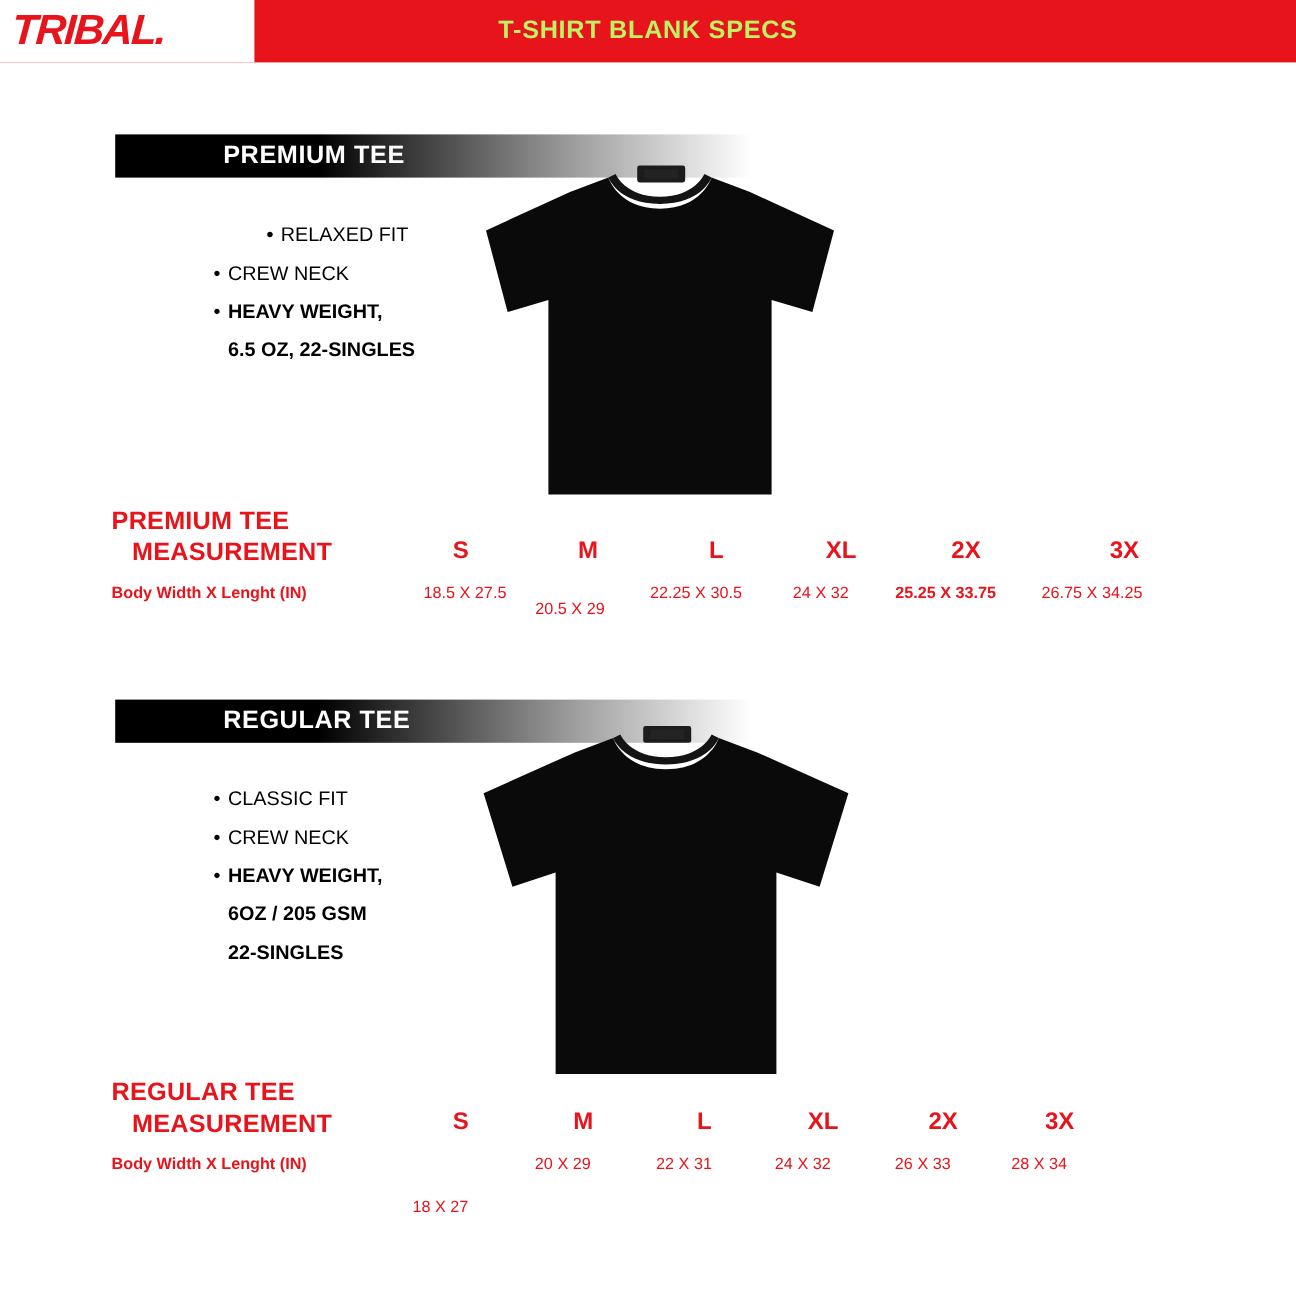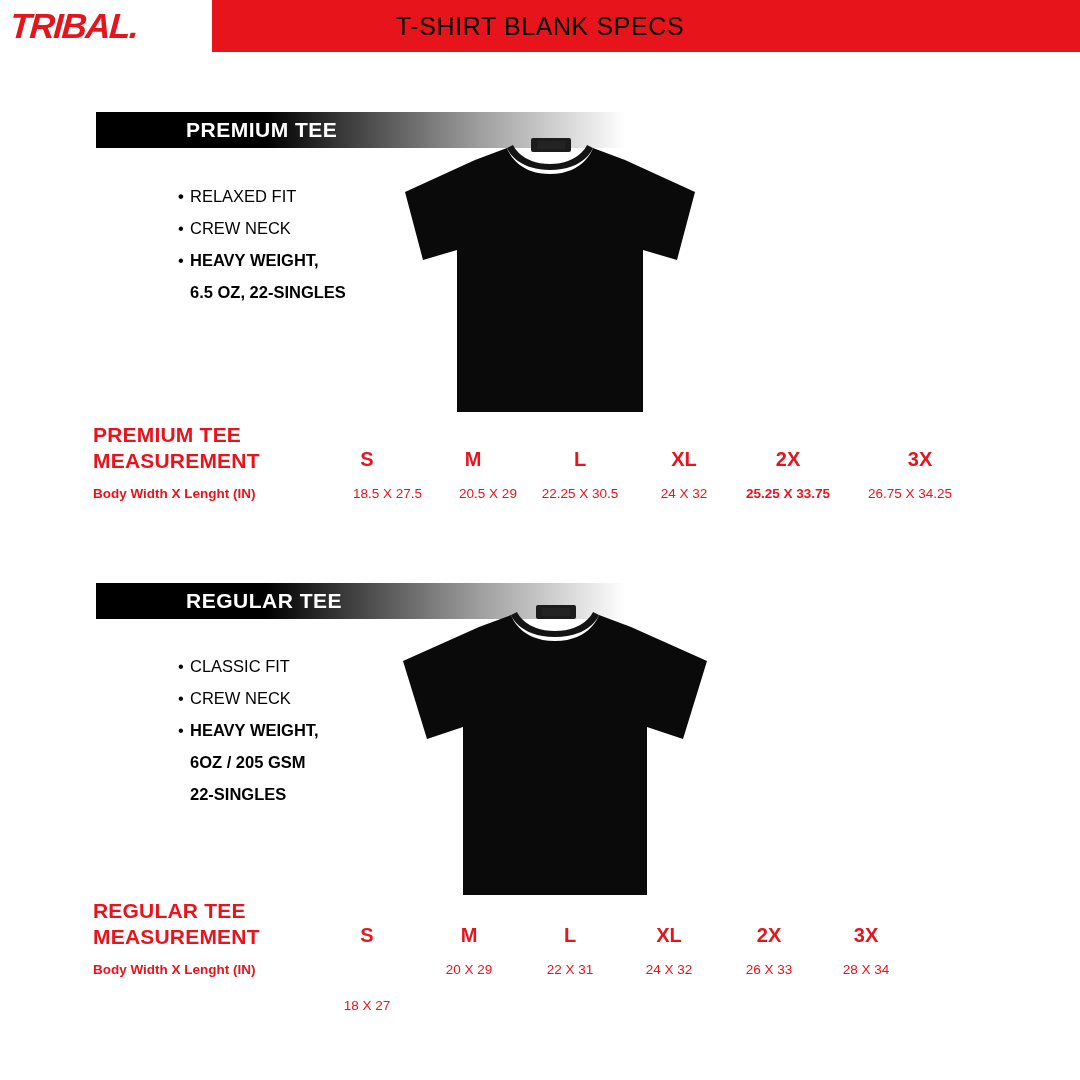--- a/index.html
+++ b/index.html
@@ -40,23 +40,23 @@
     font-weight: bold;
     letter-spacing: -1.5px;
     color: #e8141c;
     font-family: "Liberation Sans", sans-serif;
     font-style: italic;
     transform: skewX(-4deg);
   }
   .header-title {
     flex: 1;
     text-align: center;
-    color: #000000;
-    font-size: 25px;
-    font-weight: normal;
+    color: #bef264;
+    font-size: 21px;
+    font-weight: bold;
     letter-spacing: 0.6px;
     padding-right: 212px;
   }
 
   
   .section { position: absolute; left: 0; width: 1080px; }
   #section-premium { top: 52px; }
   #section-regular { top: 535px; }
 
   .band {
@@ -82,21 +82,21 @@
     left: 178px;
     top: 128px;
     width: 290px;
   }
   .bullet {
     font-size: 16.5px;
     color: #000000;
     line-height: 32px;
     white-space: nowrap;
   }
-  .bullet.b-strong { font-weight: bold; }
+  .bullet.b-strong { font-weight: bold; margin-left: 44px; }
   .bullet .dot { display: inline-block; width: 12px; }
   .bullet.cont { padding-left: 12px; font-weight: bold; }
 
   
   .shirt-wrap {
     position: absolute;
     left: 395px;
     top: 78px;
   }
   .shirt-wrap svg { display: block; }
@@ -110,20 +110,21 @@
   }
   .spec-title {
     font-size: 21px;
     font-weight: bold;
     line-height: 26px;
     letter-spacing: 0.2px;
   }
   .spec-row-head {
     position: relative;
     height: 28px;
+    margin-left: 17px;
   }
   .size-head {
     position: absolute;
     top: 0;
     font-size: 20px;
     font-weight: bold;
     text-align: center;
     width: 90px;
   }
   .spec-row-vals {
@@ -189,21 +190,21 @@
       <div class="size-head" style="left:229px;">S</div>
       <div class="size-head" style="left:335px;">M</div>
       <div class="size-head" style="left:442px;">L</div>
       <div class="size-head" style="left:546px;">XL</div>
       <div class="size-head" style="left:650px;">2X</div>
       <div class="size-head" style="left:782px;">3X</div>
     </div>
     <div class="spec-row-vals">
       <div class="row-label">Body Width X Lenght (IN)</div>
       <div class="size-val" style="left:219px;text-align:right;">18.5 X 27.5</div>
-      <div class="size-val" style="left:340px;">20.5 X 29</div>
+      <div class="size-val" style="left:327px;margin-top:14px;">20.5 X 29</div>
       <div class="size-val" style="left:432px;">22.25 X 30.5</div>
       <div class="size-val" style="left:536px;">24 X 32</div>
       <div class="size-val" style="left:640px;font-weight:bold;">25.25 X 33.75</div>
       <div class="size-val" style="left:762px;">26.75 X 34.25</div>
     </div>
   </div>
 </div>
 
 <div class="section" id="section-regular">
 

